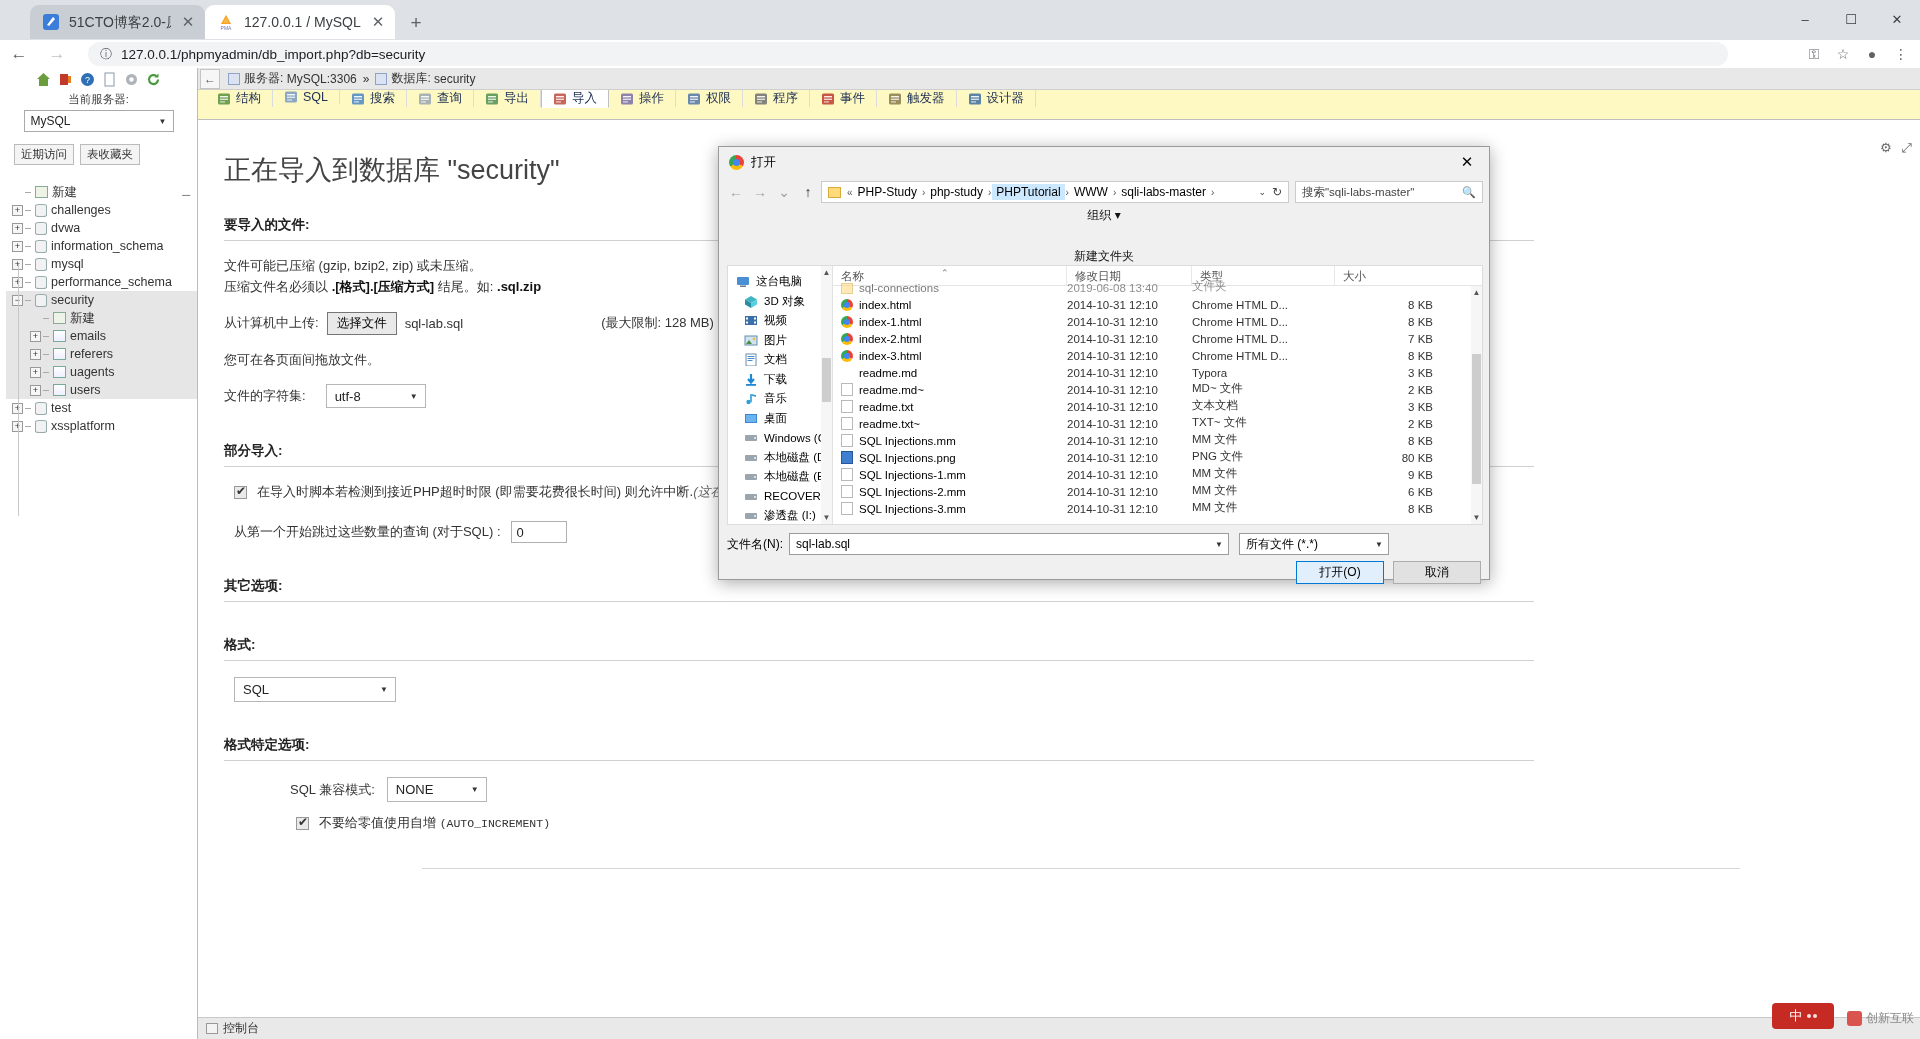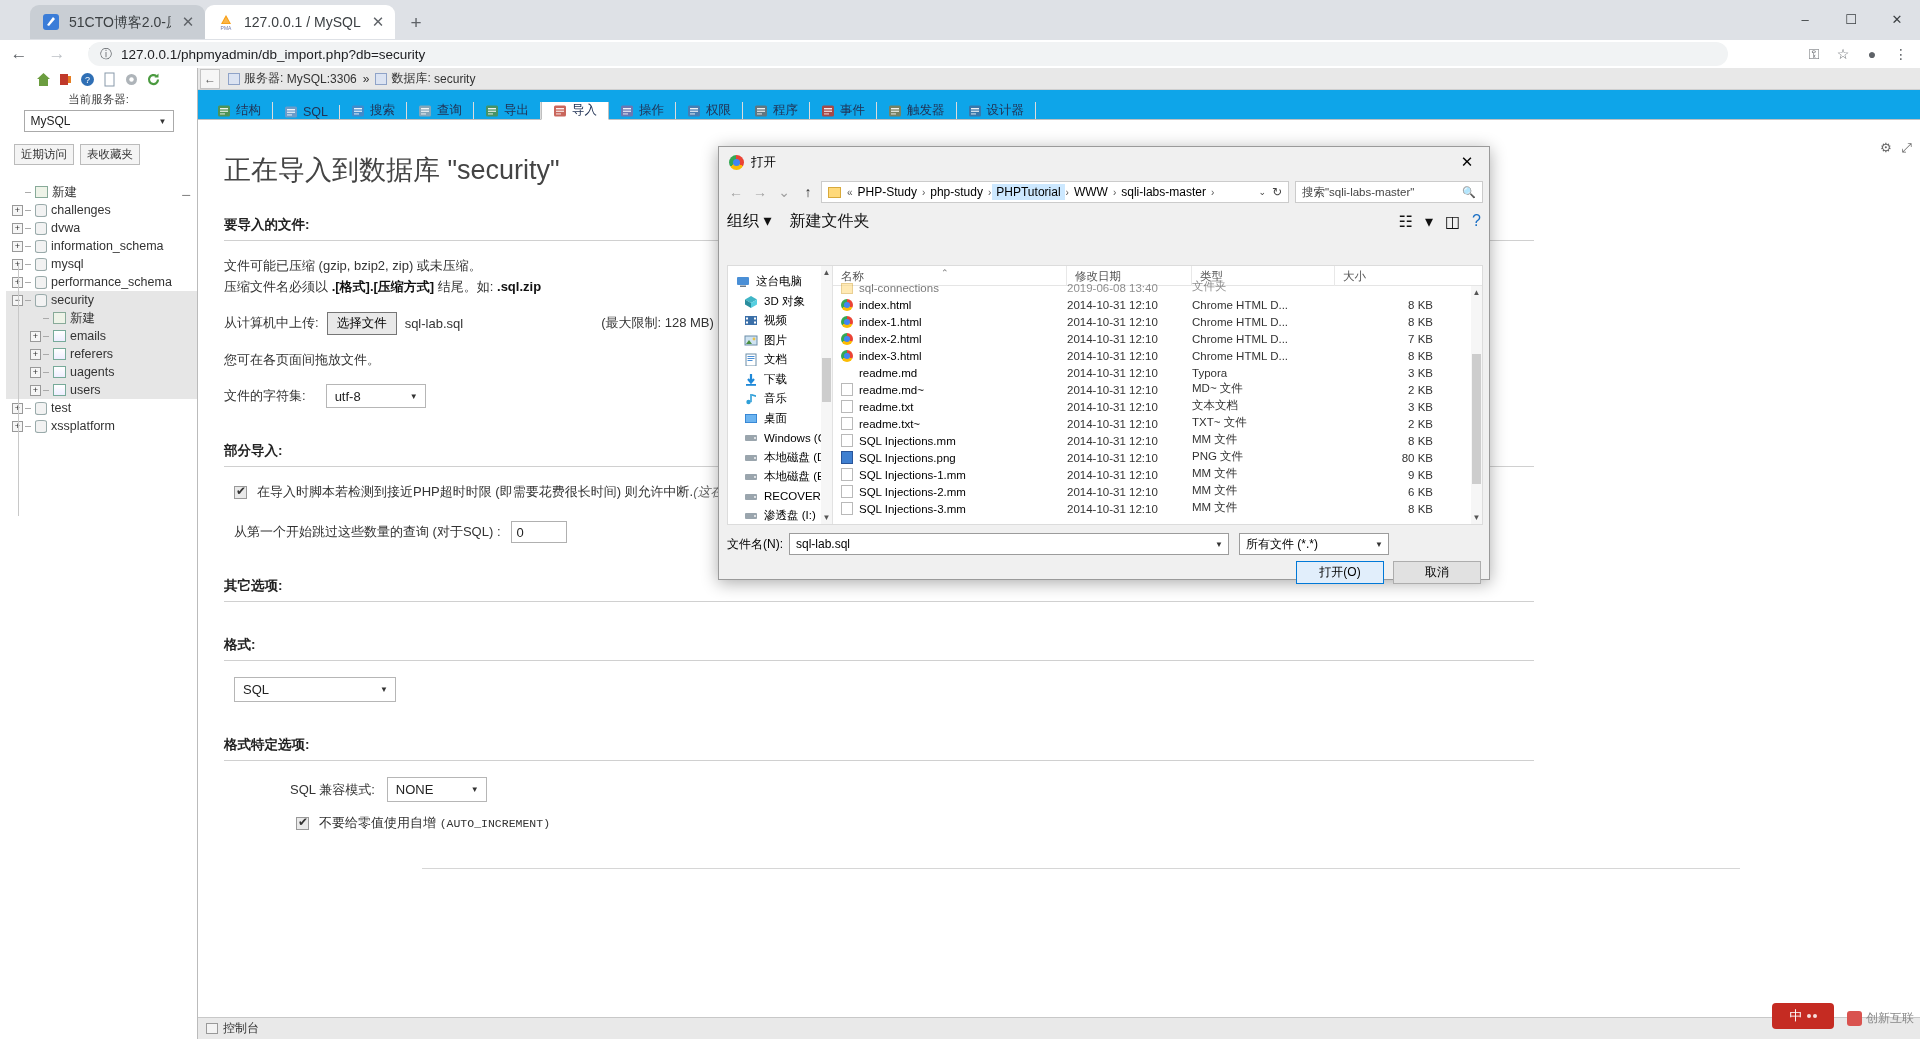--- a/index.html
+++ b/index.html
@@ -74,22 +74,22 @@
   .treeline { position:absolute; left:18px; top:196px; width:1px; height:252px; background:#c8c8c8; }
 
   
   .pma-main { position:absolute; left:198px; top:68px; width:1722px; height:971px; background:#fff; }
   .breadcrumb { height:22px; background:#e8e8e8; border-bottom:1px solid #cfcfcf;
                 display:flex; align-items:center; font-size:12px; color:#333; padding-left:2px; }
   .breadcrumb .bk { width:20px; height:20px; border:1px solid #c4c4c4; background:#f6f6f6;
                     text-align:center; line-height:18px; font-size:12px; color:#555; margin-right:8px; }
   .breadcrumb .bci { width:12px; height:12px; margin-right:4px; background:#dbe3f2;
                      border:1px solid #8fa3c8; display:inline-block; }
-  .pma-tabs { height:30px; background:#0ea5e9; border-bottom:1px solid #bfbfbf;
-              display:flex; align-items:flex-end; padding-left:8px; }
+  .pma-tabs { height:30px; background:#fef9c3; border-bottom:1px solid #bfbfbf;
+              display:flex; align-items:flex-start; padding-left:8px; }
   .pma-tab { display:flex; align-items:center; gap:5px; padding:0 11px; font-size:12.5px;
              color:#235; border-right:1px solid #dcdcdc; cursor:default; }
   .pma-tab.active { background:#ffffff; border-bottom:1px solid #fff; margin-bottom:-1px;
                     border-left:1px solid #bfbfbf; border-right:1px solid #bfbfbf; }
   .pma-tab .tico { width:14px; height:14px; flex:0 0 14px; }
   .gear-row { position:absolute; right:8px; top:72px; display:flex; gap:10px; color:#666; font-size:13px; }
 
   .content { padding:28px 0 0 26px; width:1560px; }
   h1.page-title { font-size:27px; font-weight:400; color:#444; margin:4px 0 28px 0; }
   .sect { font-size:13.5px; font-weight:bold; color:#222; border-bottom:1px solid #d0d0d0;
@@ -138,21 +138,21 @@
   .crumbbar .folder { width:13px; height:11px; background:#ffd97a; border:1px solid #d8a93b; margin:0 5px 0 2px; flex:0 0 13px;}
   .crumbbar .seg { padding:1px 4px; white-space:nowrap; }
   .crumbbar .seg.hl { background:#cce8ff; }
   .crumbbar .sep { color:#555; font-size:10px; padding:0 1px; }
   .crumbbar .dd { position:absolute; right:22px; font-size:9px; color:#444; }
   .crumbbar .rf { position:absolute; right:6px; font-size:12px; color:#444; }
   .searchbox { width:188px; height:22px; border:1px solid #cbcbcb; background:#fff; margin-left:4px;
                display:flex; align-items:center; padding:0 6px; font-size:11.5px; color:#444;
                position:relative; }
   .searchbox .mag { position:absolute; right:6px; color:#333; font-size:11px; }
-  .dlg-toolbar { height:28px; display:flex; align-items:center; padding:0 8px; font-size:16px; color:#111; gap:18px; }
+  .dlg-toolbar { height:28px; display:flex; align-items:center; padding:0 8px; font-size:12px; color:#111; gap:24px;flex-direction:column; }
   .dlg-toolbar .vright { margin-left:auto; display:flex; align-items:center; gap:12px; }
   .dlg-body { position:absolute; left:8px; top:118px; width:756px; height:260px; display:flex;
               background:#fff; border:1px solid #dcdcdc; }
   .nav-pane { width:105px; border-right:1px solid #e2e2e2; padding:6px 0 0 4px; overflow:hidden; position:relative; }
   .nav-item { display:flex; align-items:center; gap:6px; font-size:11.5px; color:#000;
               height:19.5px; padding-left:4px; white-space:nowrap; }
   .nav-item.sub { padding-left:12px; }
   .nav-item .nico { width:14px; height:13px; flex:0 0 14px; }
   .nav-scroll { position:absolute; right:0; top:0; width:11px; height:100%; background:#f6f6f6; }
   .nav-scroll .thumb { position:absolute; top:92px; left:1px; width:9px; height:44px; background:#cdcdcd; }

